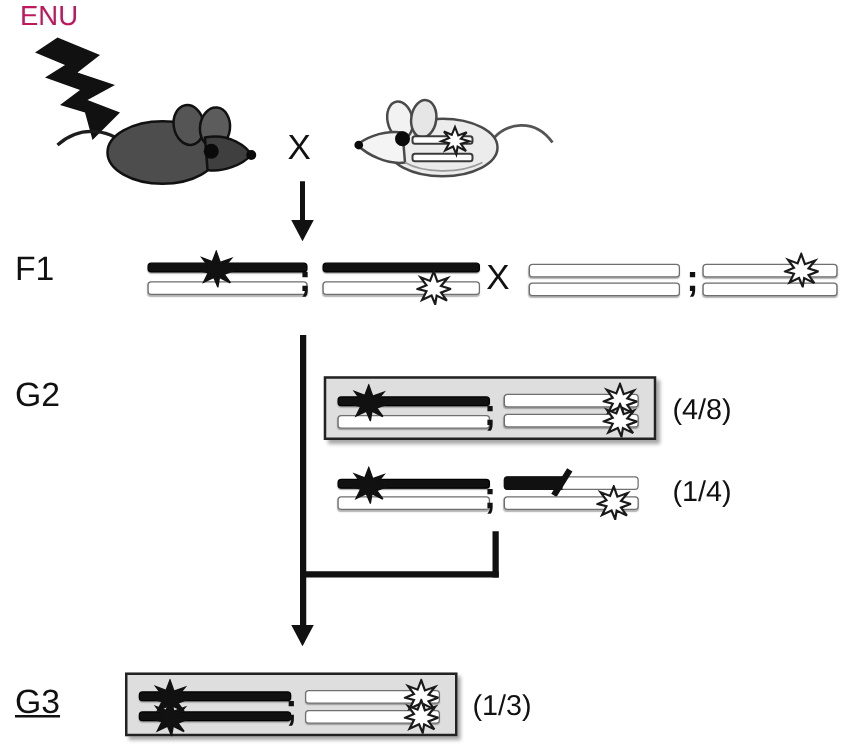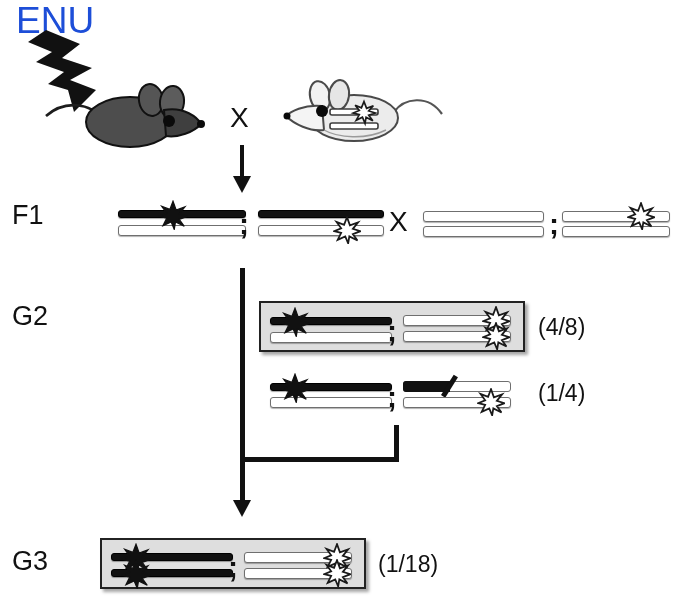--- a/index.html
+++ b/index.html
@@ -40,22 +40,22 @@
     line-height: 1;
     font-weight: 700;
   }
   .fraction {
     font-size: 23px;
     color: #111;
     line-height: 1;
     white-space: nowrap;
   }
   .enu-label {
-    font-size: 37px;
-    color: #1d4ed8;
+    font-size: 22px;
+    color: #be185d;
     line-height: 1;
   }
 
   
   .chrom {
     position: absolute;
     box-sizing: border-box;
     border-radius: 3px;
   }
   .chrom.black {
@@ -274,21 +274,21 @@
 
   <div class="chrom white" style="left:403px; top:397px; width:108px; height:11px;"></div>
   <div class="star" style="left:477px; top:388px;">
     <svg width="28" height="28" viewBox="-24 -24 48 48">
       <polygon points="0,-22 5,-8 19,-13 10,-2 23,2 10,7 18,18 4,11 2,23 -3,11 -16,17 -10,5 -22,2 -10,-3 -18,-14 -5,-9" fill="#ffffff" stroke="#1a1a1a" stroke-width="3"></polygon>
     </svg>
   </div>
 
   <div class="abs fraction" style="left:538px; top:382px;">(1/4)</div>
 
-  <div class="abs gen-label" style="left:12px; top:548px;">G3</div>
+  <div class="abs gen-label" style="left:12px; top:548px;text-decoration:underline;">G3</div>
 
   <div class="shadebox" style="left:100px; top:538px; width:266px; height:51px;"></div>
 
   <div class="chrom black" style="left:111px; top:553px; width:122px; height:8px;"></div>
   <div class="chrom black" style="left:111px; top:569px; width:122px; height:8px;"></div>
   <div class="star" style="left:121px; top:543px;">
     <svg width="30" height="30" viewBox="-24 -24 48 48">
       <polygon points="0,-22 5,-8 19,-13 10,-2 23,2 10,7 18,18 4,11 2,23 -3,11 -16,17 -10,5 -22,2 -10,-3 -18,-14 -5,-9" fill="#111111" stroke="#111111" stroke-width="2"></polygon>
     </svg>
   </div>
@@ -306,15 +306,15 @@
     <svg width="28" height="28" viewBox="-24 -24 48 48">
       <polygon points="0,-22 5,-8 19,-13 10,-2 23,2 10,7 18,18 4,11 2,23 -3,11 -16,17 -10,5 -22,2 -10,-3 -18,-14 -5,-9" fill="#ffffff" stroke="#1a1a1a" stroke-width="3"></polygon>
     </svg>
   </div>
   <div class="star" style="left:323px; top:559px;">
     <svg width="28" height="28" viewBox="-24 -24 48 48">
       <polygon points="0,-22 5,-8 19,-13 10,-2 23,2 10,7 18,18 4,11 2,23 -3,11 -16,17 -10,5 -22,2 -10,-3 -18,-14 -5,-9" fill="#ffffff" stroke="#1a1a1a" stroke-width="3"></polygon>
     </svg>
   </div>
 
-  <div class="abs fraction" style="left:378px; top:553px;">(1/18)</div>
+  <div class="abs fraction" style="left:378px; top:553px;">(1/3)</div>
 
 </div>
 
 </body></html>

